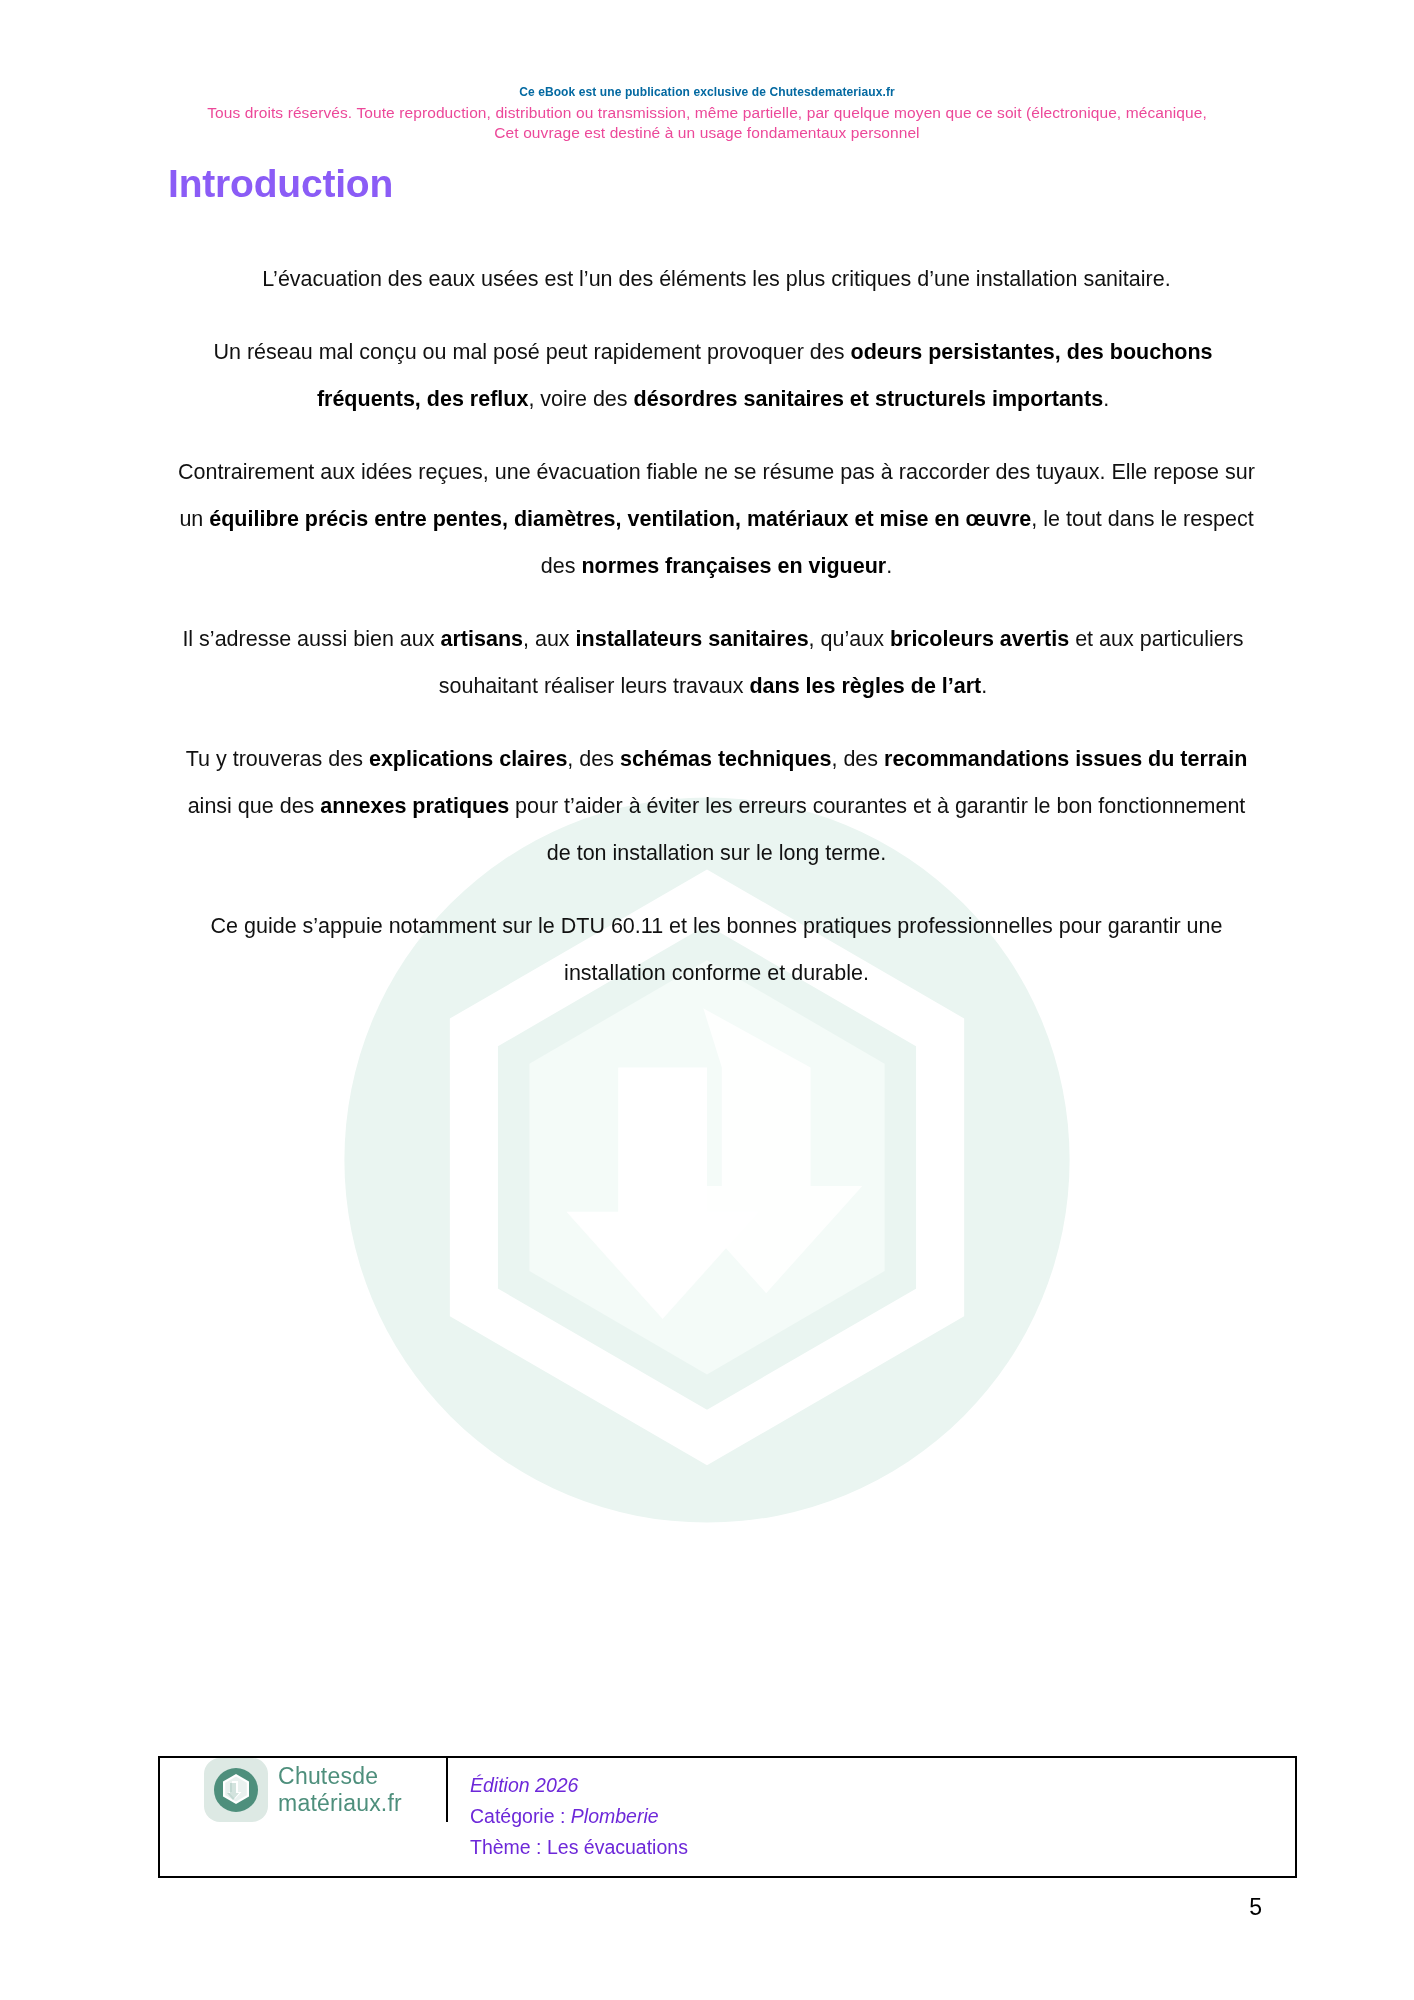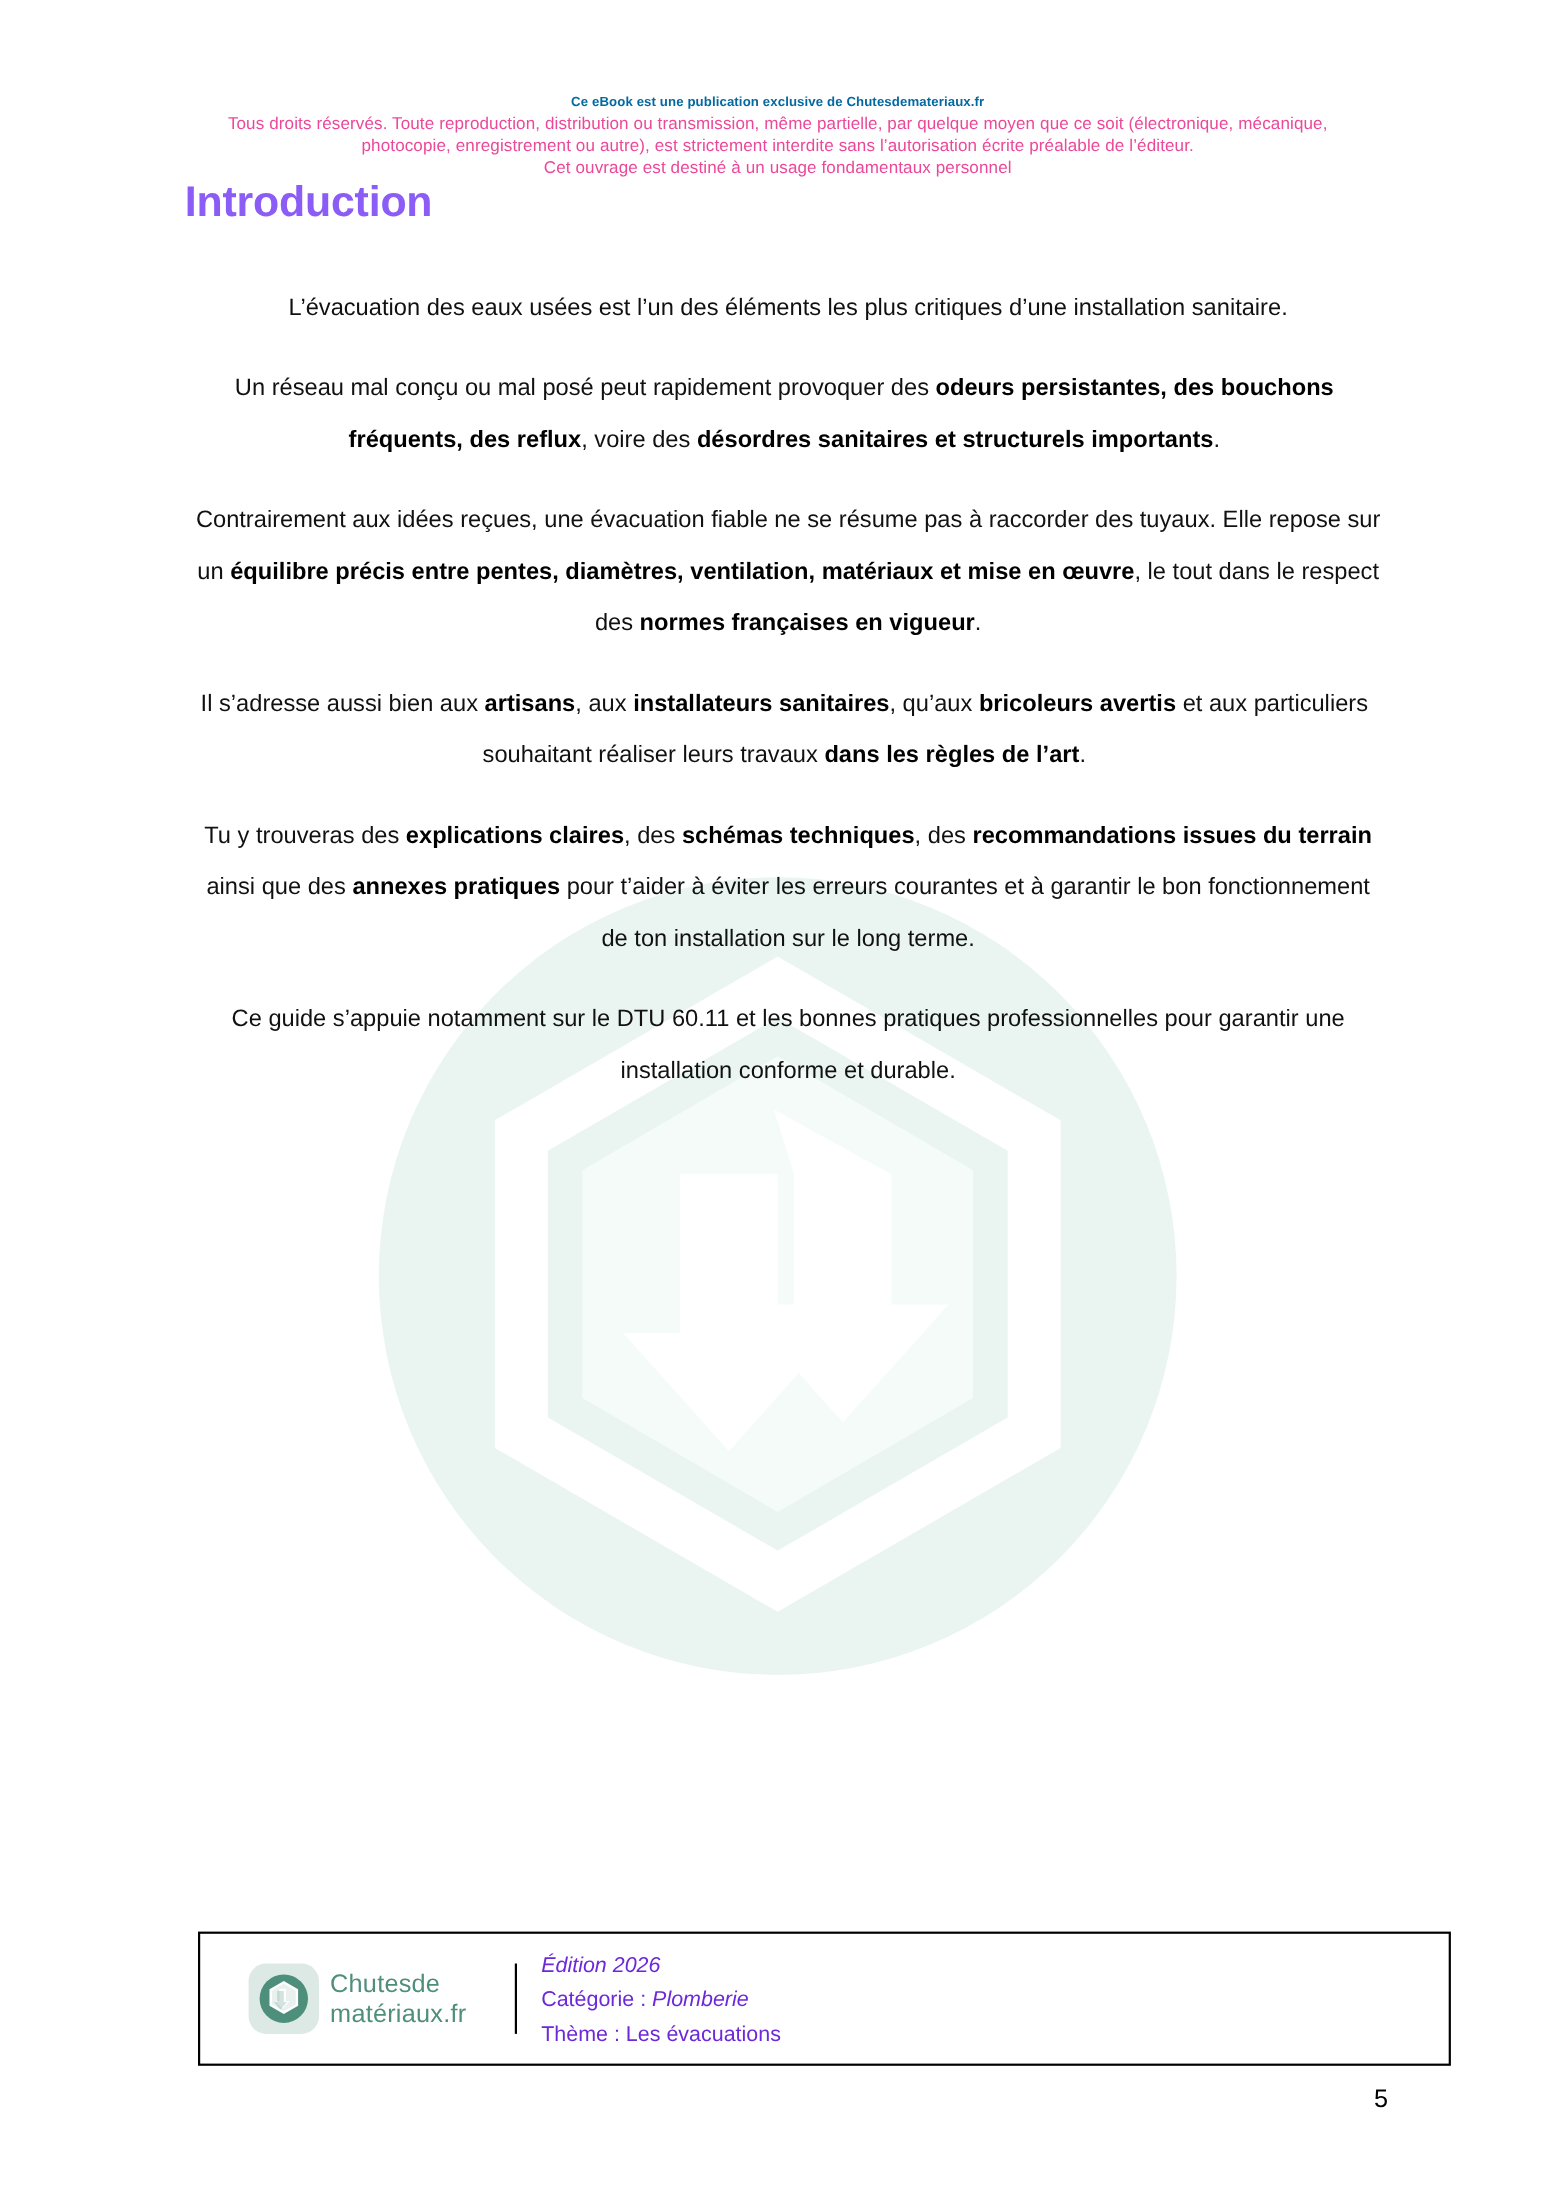--- a/index.html
+++ b/index.html
@@ -85,27 +85,27 @@
     text-indent: 0;
     text-align: center;
   }
   p.para.indent { padding-left: 7px; }
   p.para.tight { margin-bottom: 0; }
   p.para b { font-weight: bold; color: #000; }
 
   
   .footer-box {
     position: absolute;
-    left: 180px;
+    left: 158px;
     top: 1756px;
     width: 1139px;
     height: 122px;
     border: 2px solid #000;
     display: flex;
-    align-items: center;
+    align-items: flex-start;
     background: #fff;
     z-index: 3;
   }
   .footer-logo-cell {
     width: 288px;
     border-right: 2px solid #000;
     display: flex;
     align-items: center;
     justify-content: center;
     gap: 10px;
@@ -169,21 +169,20 @@
         <path d="M200 92 L296 148 L296 260 L200 316 L104 260 L104 148 Z" fill="#f4fbf8"></path>
         <path d="M152 150 L152 228 L124 228 L176 286 L228 228 L200 228 L200 150 Z" fill="#ffffff"></path>
         <path d="M198 118 L256 150 L256 214 L284 214 L232 272 L180 214 L208 214 L208 150 Z" fill="#ffffff" opacity="0.85"></path>
       </g>
     </svg>
   </div>
 
   <div class="doc-header">
     <div class="line first">Ce eBook est une publication exclusive de Chutesdemateriaux.fr</div>
     <div class="line">Tous droits réservés. Toute reproduction, distribution ou transmission, même partielle, par quelque moyen que ce soit (électronique, mécanique,</div>
-    <div class="line">photocopie, enregistrement ou autre), est strictement interdite sans l’autorisation écrite préalable de l’éditeur.</div>
     <div class="line">Cet ouvrage est destiné à un usage fondamentaux personnel</div>
   </div>
 
   <div class="content">
     <h1 class="page-title">Introduction</h1>
 
     <p class="para indent"><span>L’évacuation des eaux usées est l’un des éléments les plus critiques d’une installation sanitaire.</span></p>
     <p class="para"><span>Un réseau mal conçu ou mal posé peut rapidement provoquer des </span><b>odeurs persistantes, des bouchons fréquents, des reflux</b><span>, voire des </span><b>désordres sanitaires et structurels importants</b><span>.</span></p>
     <p class="para indent"><span>Contrairement aux idées reçues, une évacuation fiable ne se résume pas à raccorder des tuyaux. Elle repose sur un </span><b>équilibre précis entre pentes, diamètres, ventilation, matériaux et mise en œuvre</b><span>, le tout dans le respect des </span><b>normes françaises en vigueur</b><span>.</span></p>
     <p class="para"><span>Il s’adresse aussi bien aux </span><b>artisans</b><span>, aux </span><b>installateurs sanitaires</b><span>, qu’aux </span><b>bricoleurs avertis</b><span> et aux particuliers souhaitant réaliser leurs travaux </span><b>dans les règles de l’art</b><span>.</span></p>

